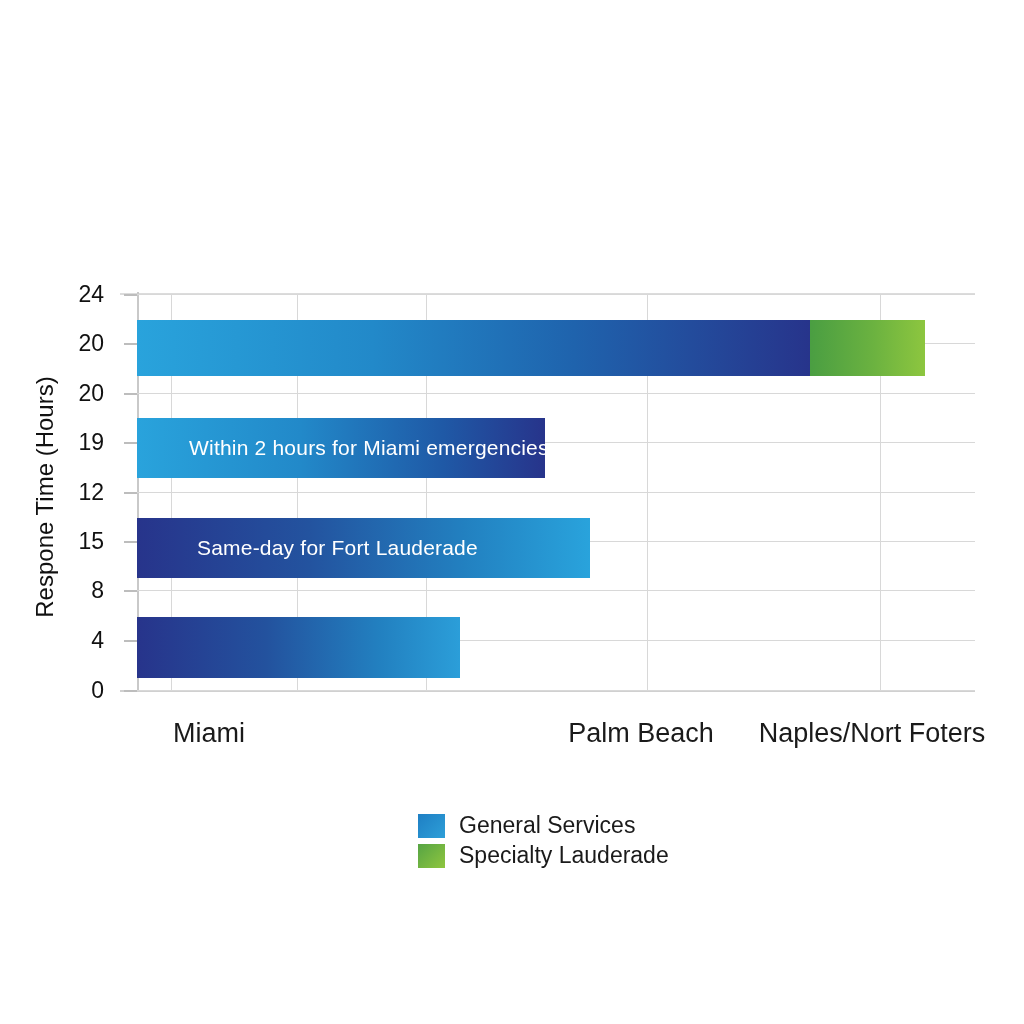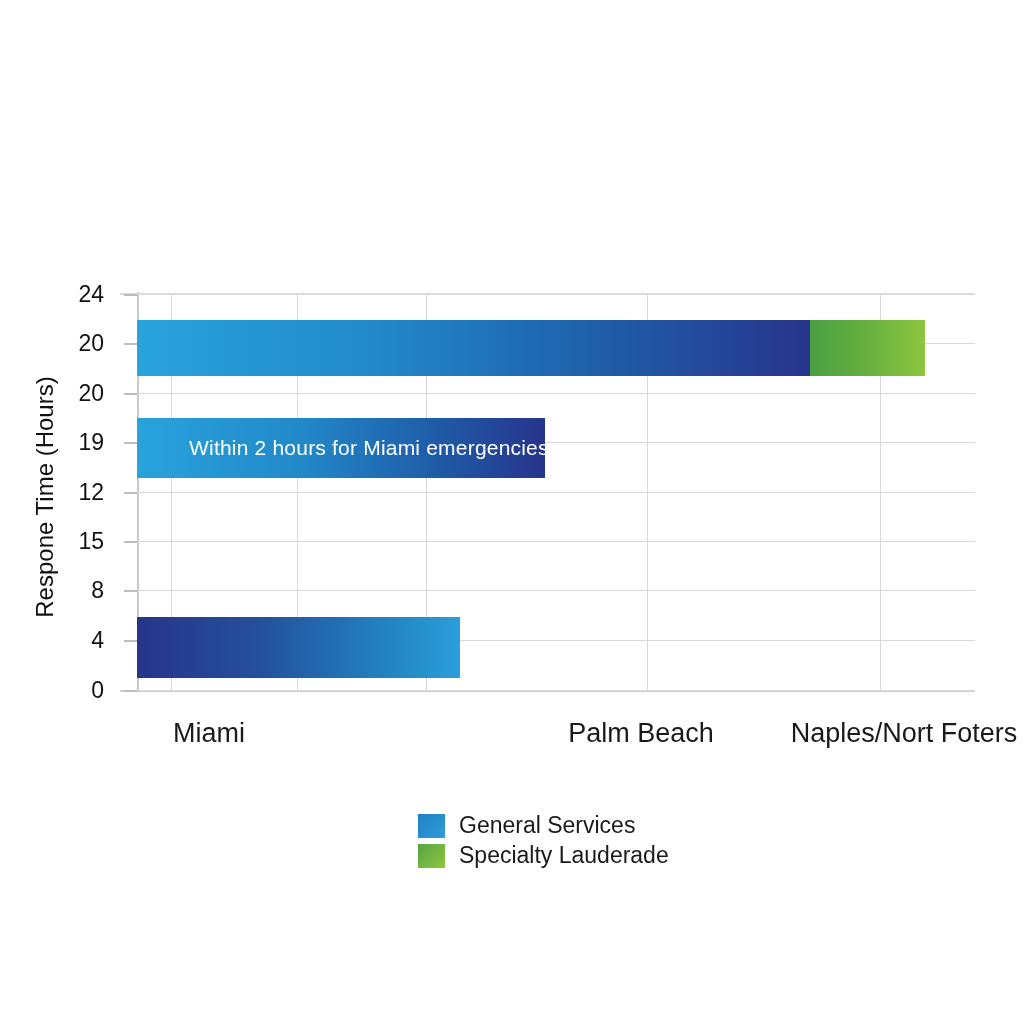--- a/index.html
+++ b/index.html
@@ -190,20 +190,24 @@
   <div class="bar" style="left:137px;top:320px;width:788px;height:56px;">
     <div class="bar-seg" style="left:0;width:673px;background:linear-gradient(90deg,#29a3dc 0%,#2289c9 35%,#1f63ad 65%,#27348b 100%);"></div>
     <div class="bar-seg" style="left:673px;width:115px;background:linear-gradient(90deg,#4a9e42 0%,#6bb240 55%,#8dc63f 100%);"></div>
   </div>
 
   <div class="bar" style="left:137px;top:418px;width:408px;height:60px;">
     <div class="bar-seg" style="left:0;width:408px;background:linear-gradient(90deg,#29a3dc 0%,#2289c9 40%,#1f59a6 75%,#27348b 100%);"></div>
     <div class="bar-label">Within 2 hours for Miami emergencies</div>
   </div>
 
+  <div class="bar" style="left:137px;top:518px;width:453px;height:60px;">
+    <div class="bar-seg" style="left:0;width:453px;background:linear-gradient(90deg,#27348b 0%,#23539f 38%,#2280c0 72%,#29a3dc 100%);"></div>
+    <div class="bar-label" style="padding-left:60px;">Same-day for Fort Lauderade</div>
+  </div>
 
   <div class="bar" style="left:137px;top:617px;width:323px;height:61px;">
     <div class="bar-seg" style="left:0;width:323px;background:linear-gradient(90deg,#27348b 0%,#23529e 40%,#2280c0 75%,#2b9ed9 100%);"></div>
   </div>
 
   <div id="ytick-col">
     <div class="ytick" style="top:294px;">24</div>
     <div class="ytick" style="top:343px;">20</div>
     <div class="ytick" style="top:393px;">20</div>
     <div class="ytick" style="top:442px;">19</div>
@@ -223,21 +227,21 @@
   <div class="ytick-mark" style="top:590px;"></div>
   <div class="ytick-mark" style="top:640px;"></div>
   <div class="ytick-mark" style="top:690px;"></div>
 
   <div id="y-axis-title-wrap">
     <span>Respone Time (Hours)</span>
   </div>
 
   <div class="xtick" style="left:209px;">Miami</div>
   <div class="xtick" style="left:641px;">Palm Beach</div>
-  <div class="xtick" style="left:872px;margin-left:32px;">Naples/Nort Foters</div>
+  <div class="xtick" style="left:872px;">Naples/Nort Foters</div>
 
   <div id="legend">
     <div class="legend-row">
       <span class="legend-swatch" style="background:linear-gradient(135deg,#1e7fc4 0%,#2e9fd8 100%);"></span>
       <span class="legend-text">General Services</span>
     </div>
     <div class="legend-row">
       <span class="legend-swatch" style="background:linear-gradient(135deg,#56a444 0%,#8fc63f 100%);"></span>
       <span class="legend-text">Specialty Lauderade</span>
     </div>

